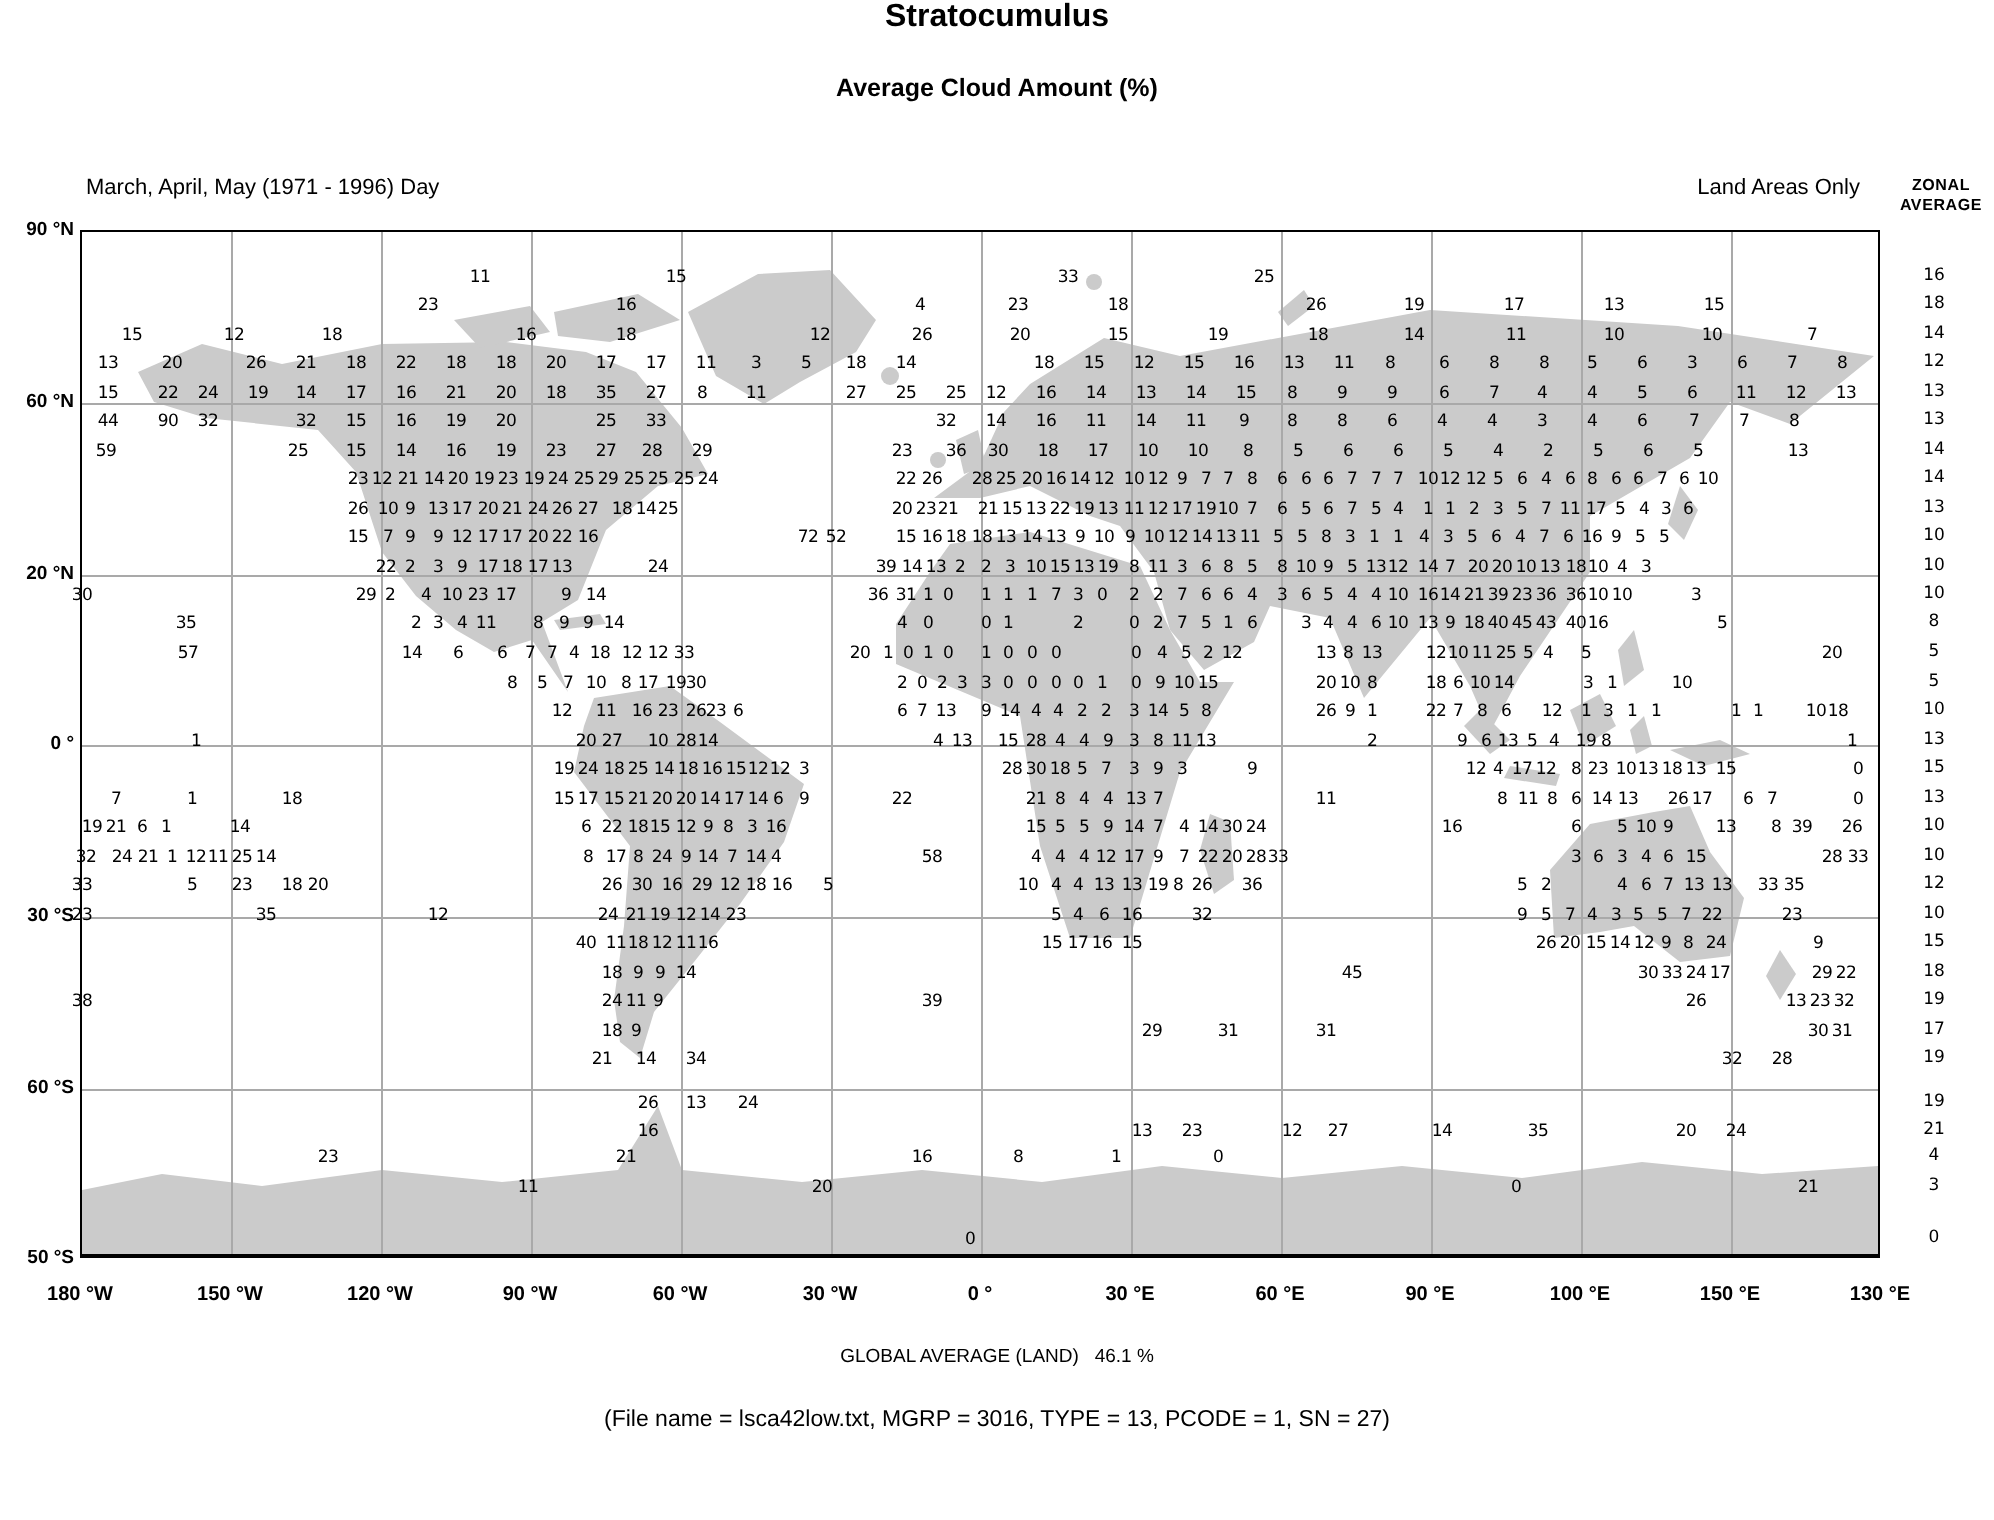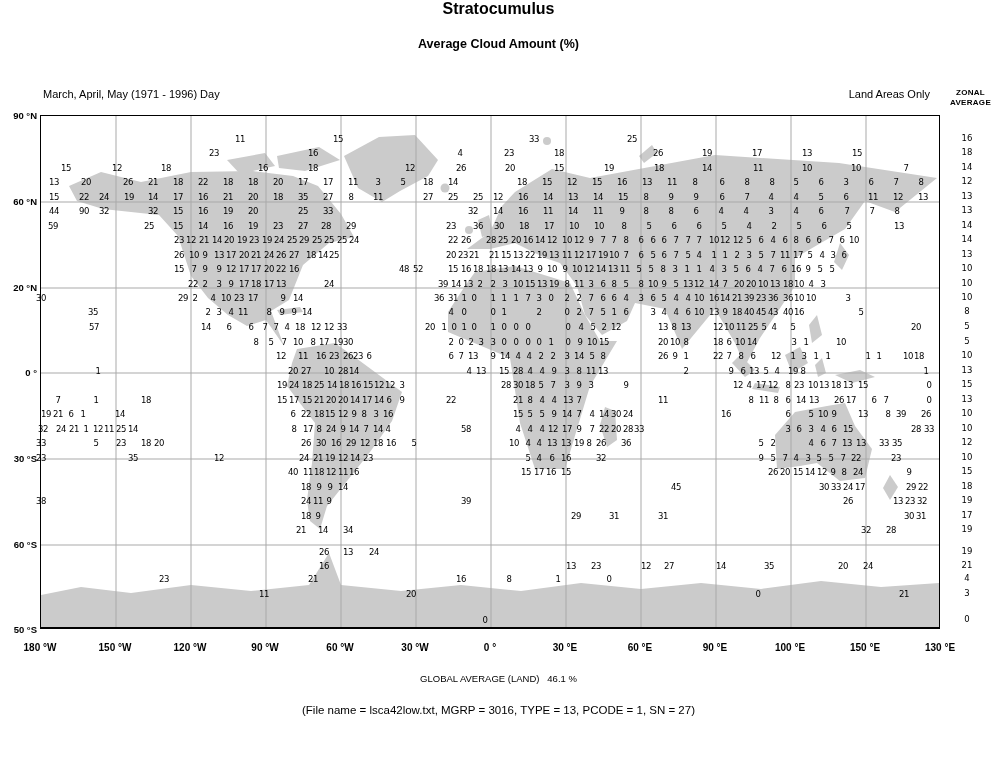--- a/index.html
+++ b/index.html
@@ -387,21 +387,21 @@
       <span class="num" style="left: 138px; top: 153px;">15</span>
       <span class="num" style="left: 153px; top: 153px;">7</span>
       <span class="num" style="left: 164px; top: 153px;">9</span>
       <span class="num" style="left: 178px; top: 153px;">9</span>
       <span class="num" style="left: 190px; top: 153px;">12</span>
       <span class="num" style="left: 203px; top: 153px;">17</span>
       <span class="num" style="left: 215px; top: 153px;">17</span>
       <span class="num" style="left: 228px; top: 153px;">20</span>
       <span class="num" style="left: 240px; top: 153px;">22</span>
       <span class="num" style="left: 253px; top: 153px;">16</span>
-      <span class="num" style="left: 363px; top: 153px;">48</span>
+      <span class="num" style="left: 363px; top: 153px;">72</span>
       <span class="num" style="left: 377px; top: 153px;">52</span>
       <span class="num" style="left: 412px; top: 153px;">15</span>
       <span class="num" style="left: 425px; top: 153px;">16</span>
       <span class="num" style="left: 437px; top: 153px;">18</span>
       <span class="num" style="left: 450px; top: 153px;">18</span>
       <span class="num" style="left: 462px; top: 153px;">13</span>
       <span class="num" style="left: 475px; top: 153px;">14</span>
       <span class="num" style="left: 487px; top: 153px;">13</span>
       <span class="num" style="left: 499px; top: 153px;">9</span>
       <span class="num" style="left: 511px; top: 153px;">10</span>

